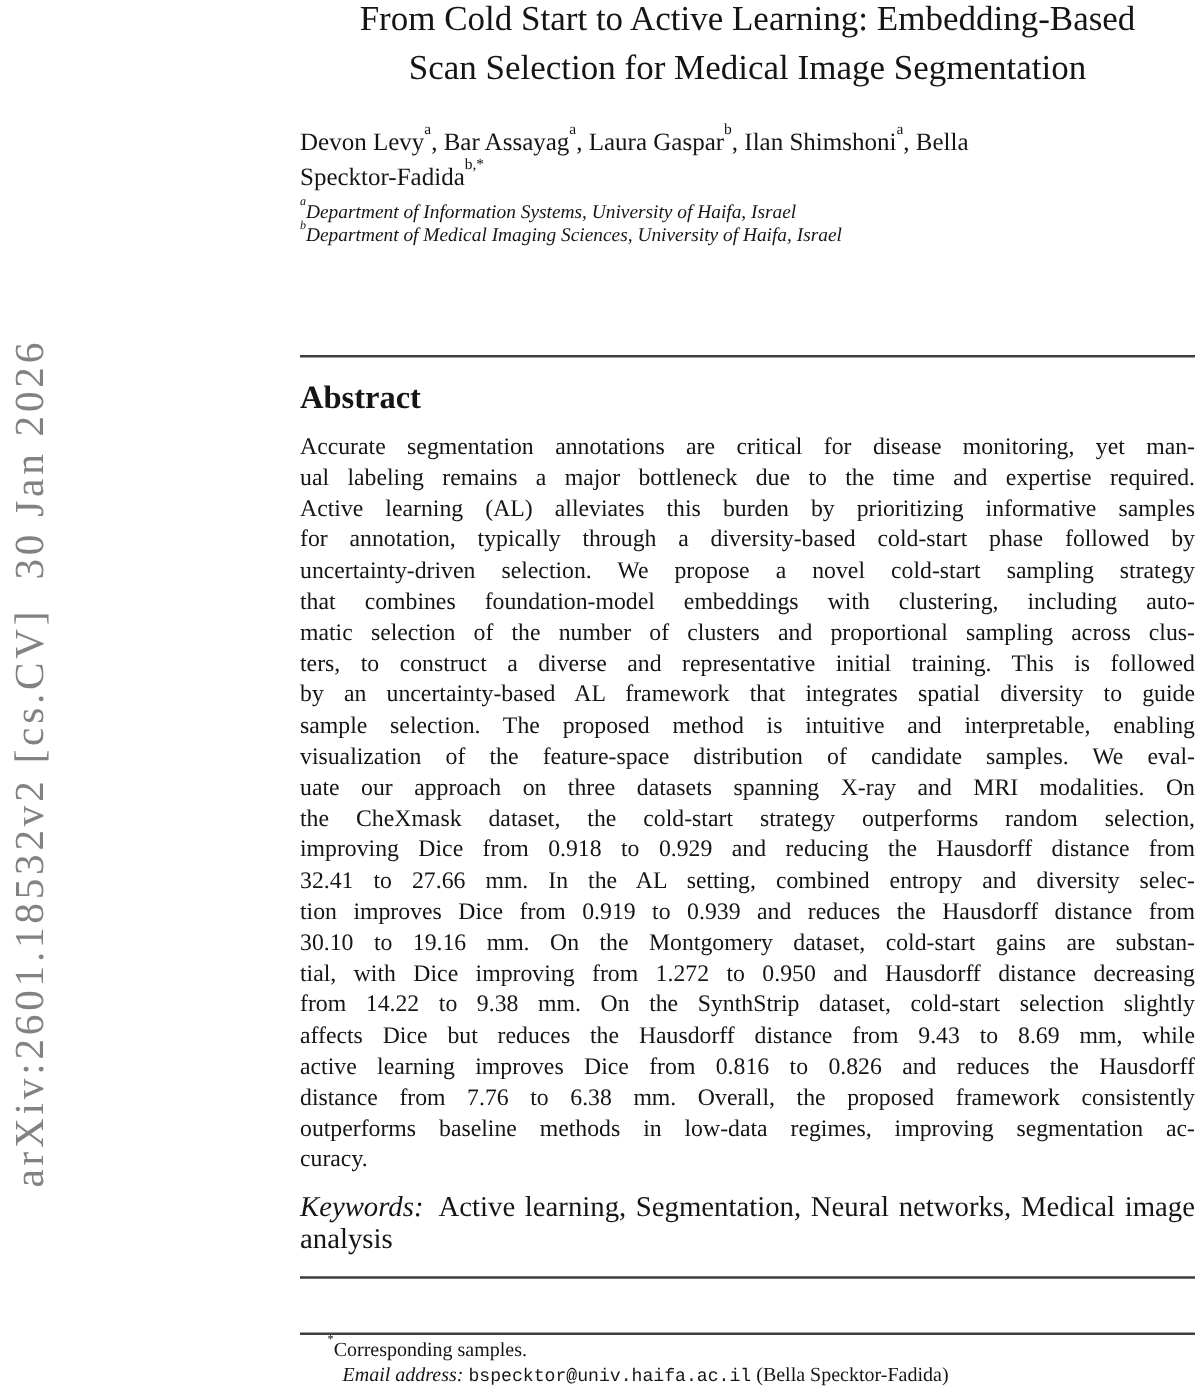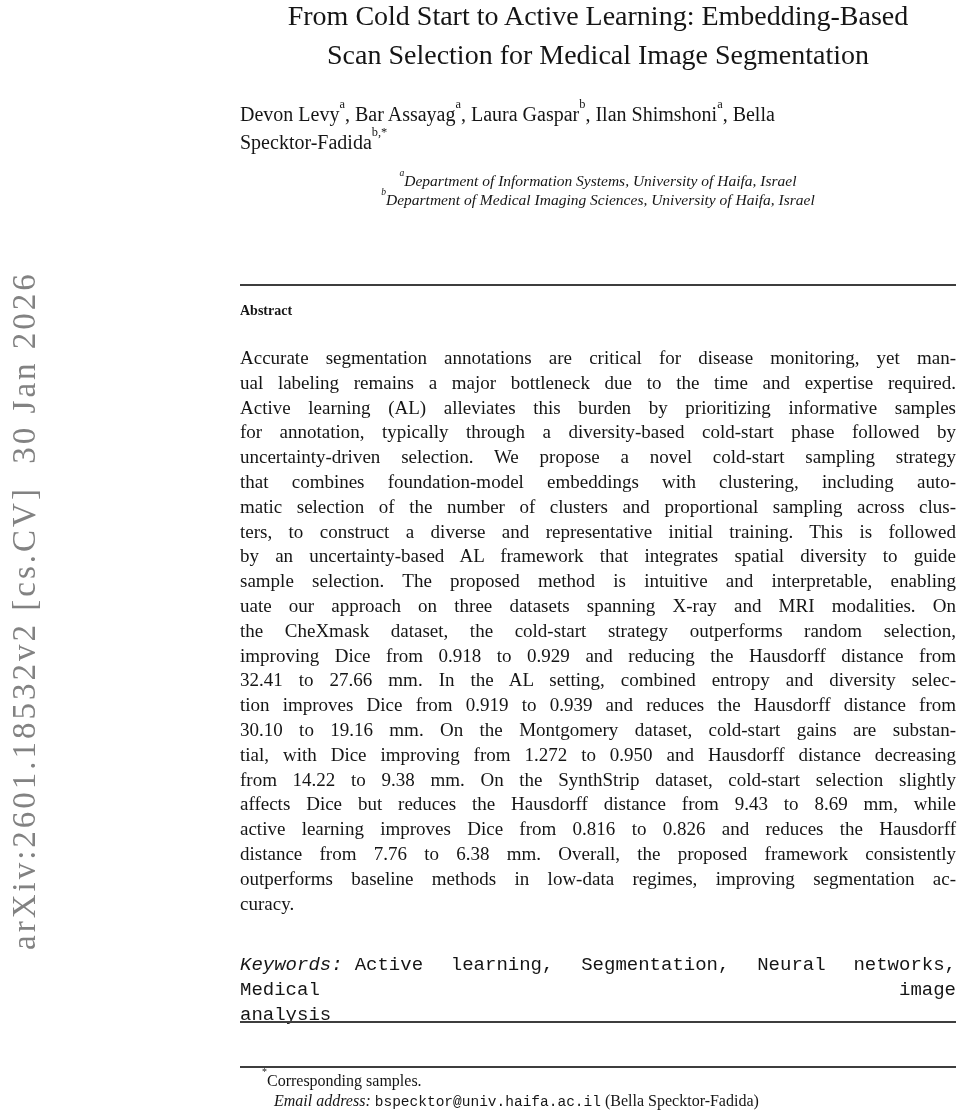--- a/index.html
+++ b/index.html
@@ -15,33 +15,33 @@
     position:absolute; top:950px; left:6px;
     transform-origin:0 0; transform:rotate(-90deg);
     white-space:pre; font-size:33px; letter-spacing:3px;
   }
 
   .main-col { position:absolute; left:240px; top:0; width:716px; height:1068px; }
   .main-col > div { position:absolute; left:0; width:716px; }
 
   .paper-title { top:-4px; text-align:center; font-size:28px; line-height:39px; }
   .authors     { top:100px; text-align:left; font-size:20px; line-height:28px; }
-  .affils      { top:171px; text-align:center; font-size:15.5px; line-height:19px; font-style:italic; }
+  .affils      { top:160px; font-size:15.5px; line-height:19px; font-style:italic; }
 
   .rule { height:2px; background:#3e3e3e; }
   .rule-top    { top:284px; }
   .rule-bottom { top:1021px; }
 
-  .abstract-heading { top:303px; font-size:14px; font-weight:bold; }
+  .abstract-heading { top:303px; font-size:26px; font-weight:bold; }
 
   .abstract-body { top:346px; font-size:19px; line-height:24.8px; }
   .abs-line { text-align:justify; text-align-last:justify; }
   .abs-line.last { text-align-last:left; }
 
-  .keywords { top:953px; font-size:19px; line-height:25px;font-family:Liberation Mono, monospace; }
+  .keywords { top:953px; font-size:23px; line-height:25px; }
   .kw-line1 { text-align:justify; text-align-last:justify; }
   .kw-label { font-style:italic; margin-right:12px; }
 
   .fn-rule { top:1066px; left:2px; width:286px; height:2px; background:#3e3e3e; }
   .footnote { top:1071px; font-size:16px; line-height:19.5px; }
   .fn-line1 { padding-left:22px; }
   .fn-line2 { padding-left:34px; }
   .fn-email-label { font-style:italic; }
   .fn-email { font-family:"Liberation Mono","DejaVu Sans Mono",monospace; font-size:14.5px; }
 </style>
@@ -77,20 +77,21 @@
         <div class="abs-line">Accurate segmentation annotations are critical for disease monitoring, yet man-</div>
         <div class="abs-line">ual labeling remains a major bottleneck due to the time and expertise required.</div>
         <div class="abs-line">Active learning (AL) alleviates this burden by prioritizing informative samples</div>
         <div class="abs-line">for annotation, typically through a diversity-based cold-start phase followed by</div>
         <div class="abs-line">uncertainty-driven selection. We propose a novel cold-start sampling strategy</div>
         <div class="abs-line">that combines foundation-model embeddings with clustering, including auto-</div>
         <div class="abs-line">matic selection of the number of clusters and proportional sampling across clus-</div>
         <div class="abs-line">ters, to construct a diverse and representative initial training. This is followed</div>
         <div class="abs-line">by an uncertainty-based AL framework that integrates spatial diversity to guide</div>
         <div class="abs-line">sample selection. The proposed method is intuitive and interpretable, enabling</div>
+        <div class="abs-line">visualization of the feature-space distribution of candidate samples. We eval-</div>
         <div class="abs-line">uate our approach on three datasets spanning X-ray and MRI modalities. On</div>
         <div class="abs-line">the CheXmask dataset, the cold-start strategy outperforms random selection,</div>
         <div class="abs-line">improving Dice from 0.918 to 0.929 and reducing the Hausdorff distance from</div>
         <div class="abs-line">32.41 to 27.66 mm. In the AL setting, combined entropy and diversity selec-</div>
         <div class="abs-line">tion improves Dice from 0.919 to 0.939 and reduces the Hausdorff distance from</div>
         <div class="abs-line">30.10 to 19.16 mm. On the Montgomery dataset, cold-start gains are substan-</div>
         <div class="abs-line">tial, with Dice improving from 1.272 to 0.950 and Hausdorff distance decreasing</div>
         <div class="abs-line">from 14.22 to 9.38 mm. On the SynthStrip dataset, cold-start selection slightly</div>
         <div class="abs-line">affects Dice but reduces the Hausdorff distance from 9.43 to 8.69 mm, while</div>
         <div class="abs-line">active learning improves Dice from 0.816 to 0.826 and reduces the Hausdorff</div>

